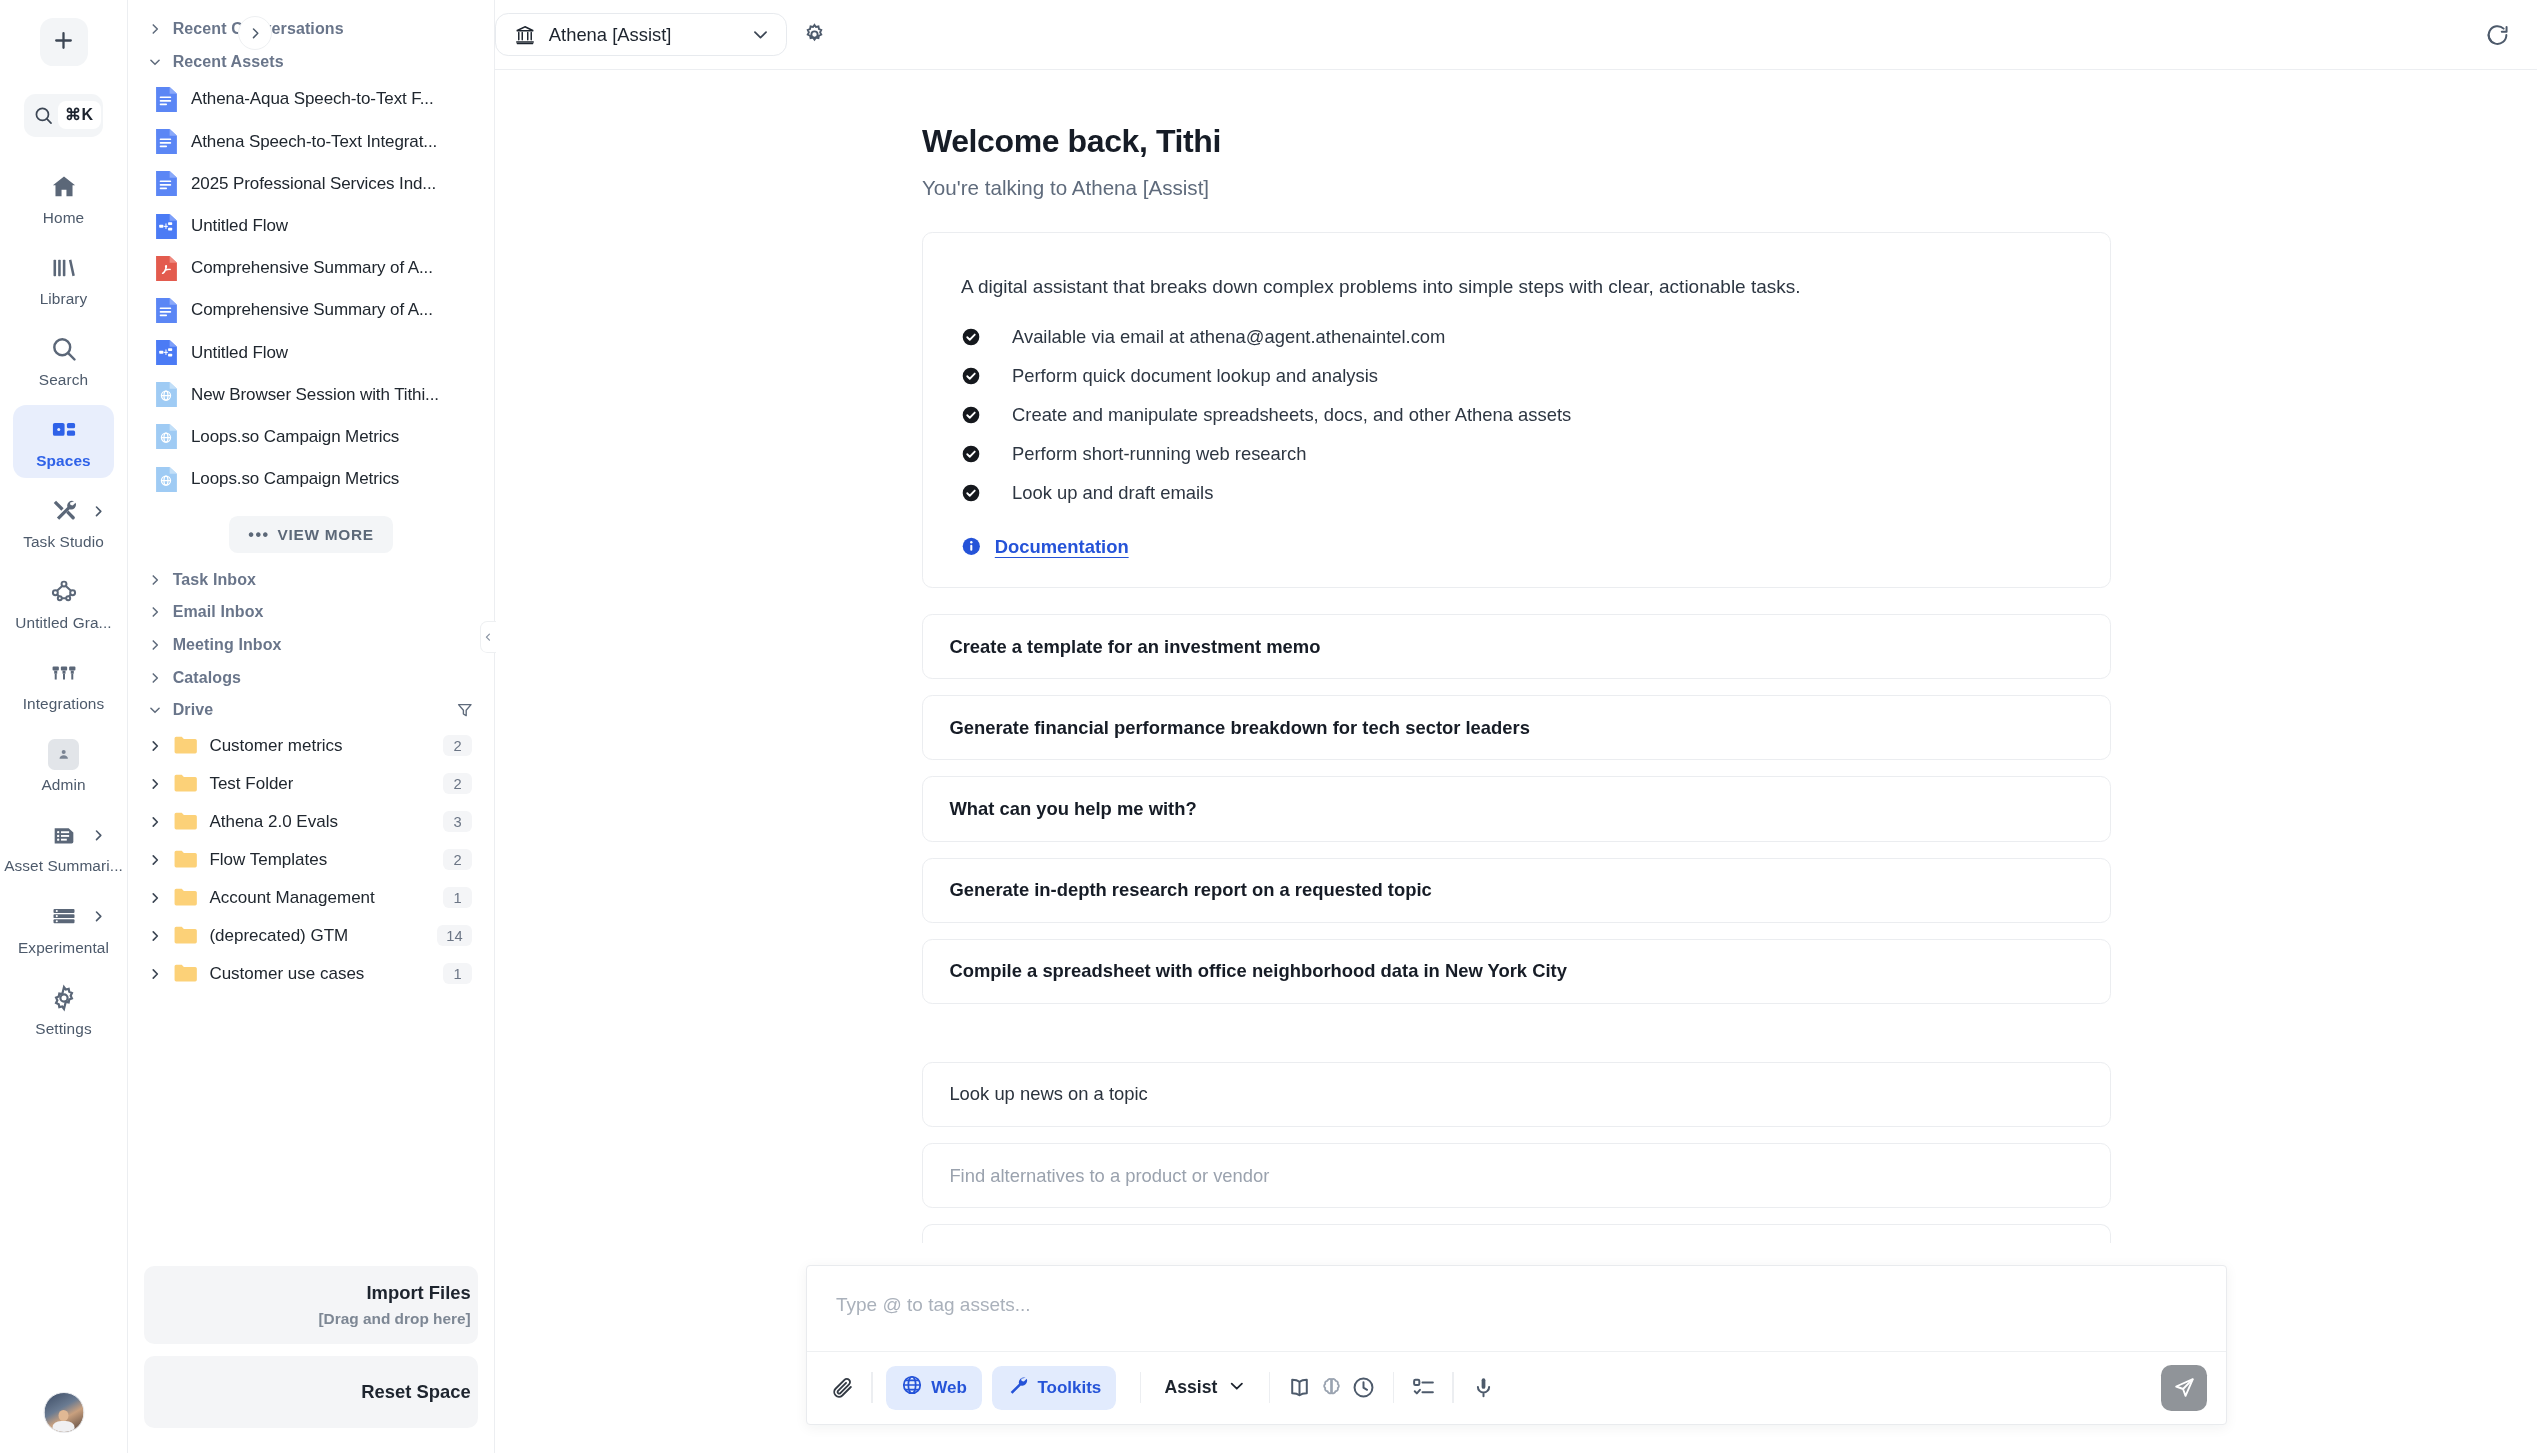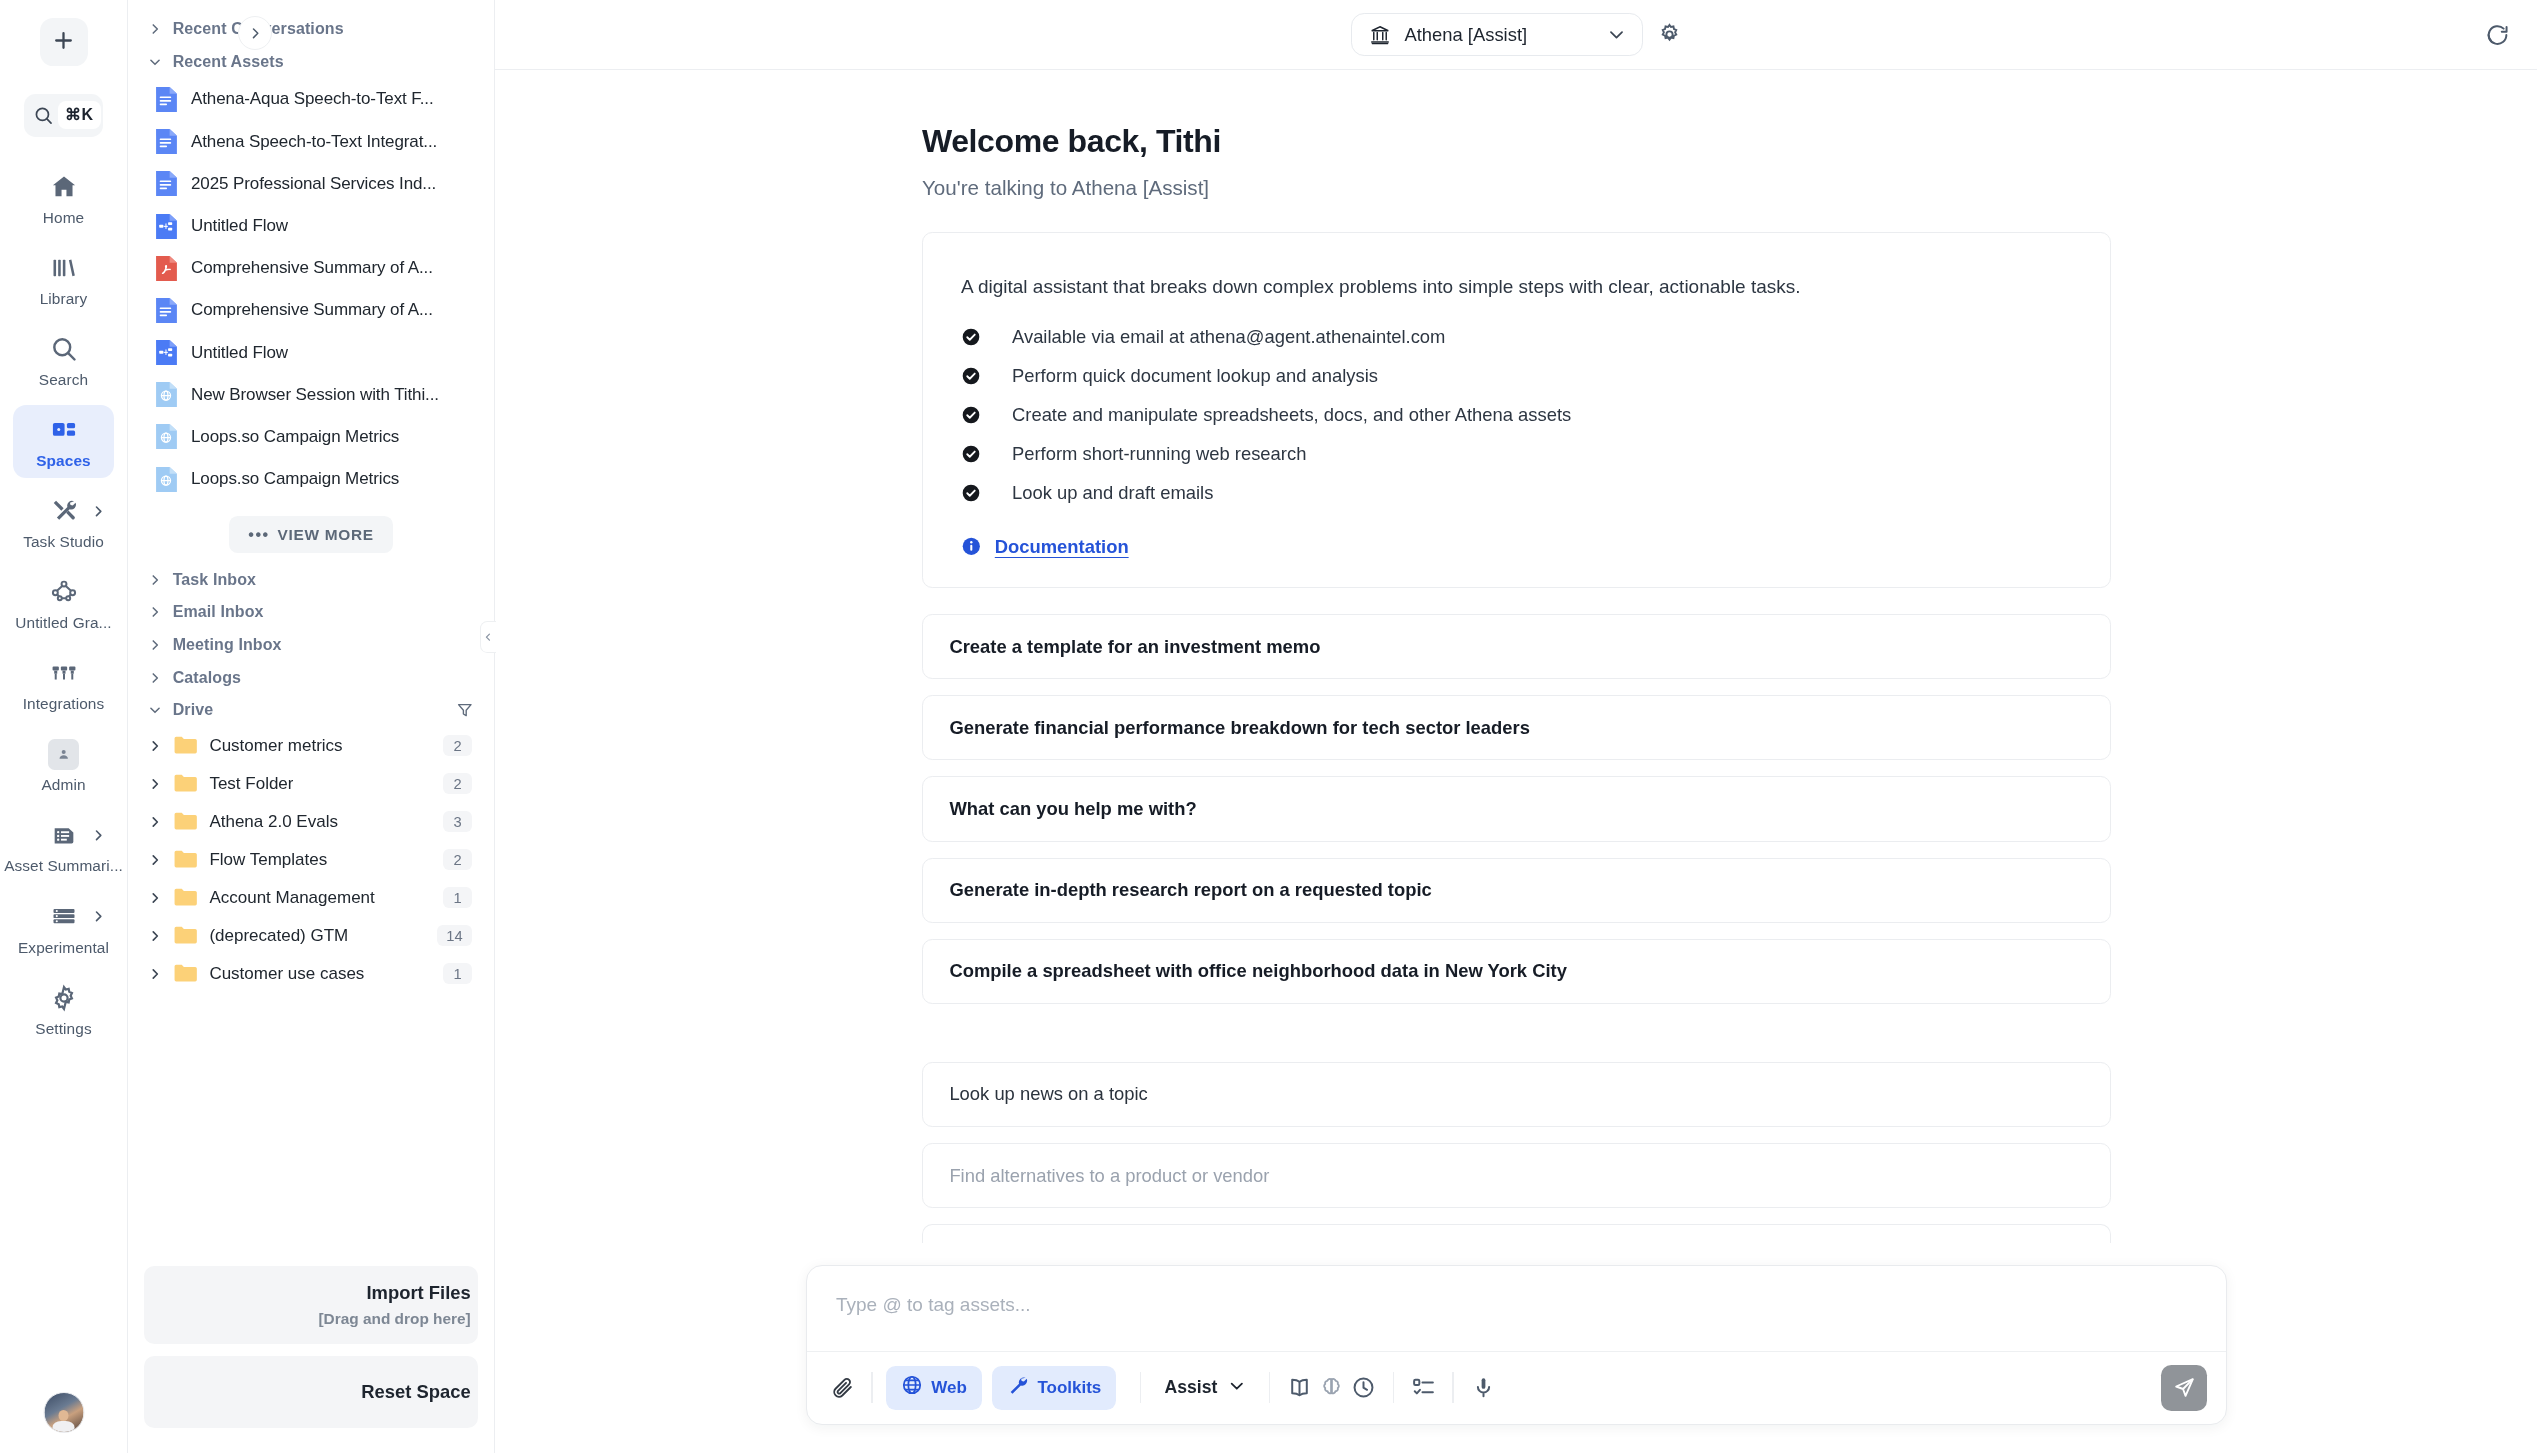--- a/index.html
+++ b/index.html
@@ -146,21 +146,21 @@
     display: flex; align-items: center; justify-content: center;
     background: #fff; border: 1.5px solid #eef0f2; border-right: none;
     border-radius: 7.3px 0 0 7.3px; cursor: pointer; z-index: 6;
   }
   .sb-collapse-handle svg { width: 10.3px; height: 10.3px; }
 
   
   .main { flex: 1; height: 1454px; display: flex; flex-direction: column; background: #fff; position: relative; }
   .topbar {
     height: 70px; border-bottom: 1.5px solid #eceef1;
-    display: flex; align-items: center; justify-content: center;
+    display: flex; align-items: center; justify-content: flex-start;
     position: relative; flex-shrink: 0;
   }
   .agent-select {
     display: flex; align-items: center; gap: 13.2px;
     border: 1.5px solid #e7eaee; border-radius: 13.2px;
     padding: 9.5px 16px 9.5px 17.6px; min-width: 292px;
     cursor: pointer; background: #fff;
   }
   .agent-select .bank { width: 22px; height: 22px; flex-shrink: 0; }
   .agent-select .agent-label { font-size: 18.4px; color: #1d242e; flex: 1; }
@@ -202,21 +202,21 @@
   .sugg.plain { font-weight: 400; color: #2b333d; margin-top: 42px; }
   .sugg.muted { font-weight: 400; color: #9aa2ae; }
   .sugg.clipped { height: 19px; padding: 0; border-bottom: none; border-radius: 10.3px 10.3px 0 0; overflow: hidden; }
 
   
   .composer-wrap {
     position: absolute; left: 0; right: 0; bottom: 29px;
     display: flex; justify-content: center;
   }
   .composer {
-    width: 1421px; border: 1.5px solid #e9ebee; border-radius: 16px;
+    width: 1421px; border: 1.5px solid #e9ebee; border-radius: 4px;
     background: #fff; box-shadow: 0 2.9px 13.2px rgba(20,28,40,.055);
     overflow: hidden;
   }
   .composer-input {
     padding: 28px 29px 34px; font-size: 19px; color: #aab1bb;
     min-height: 85px;
   }
   .composer-bar {
     border-top: 1.5px solid #eef0f2;
     display: flex; align-items: center; gap: 0;

